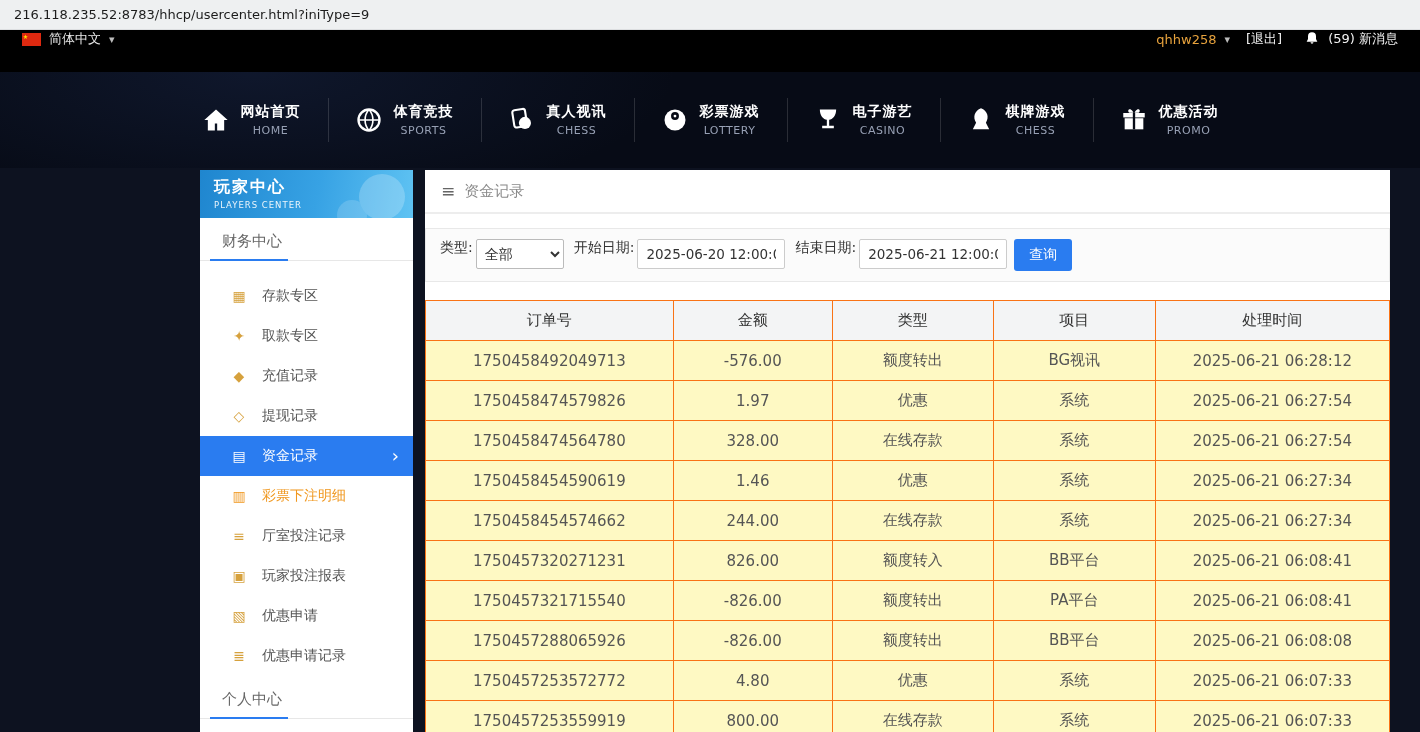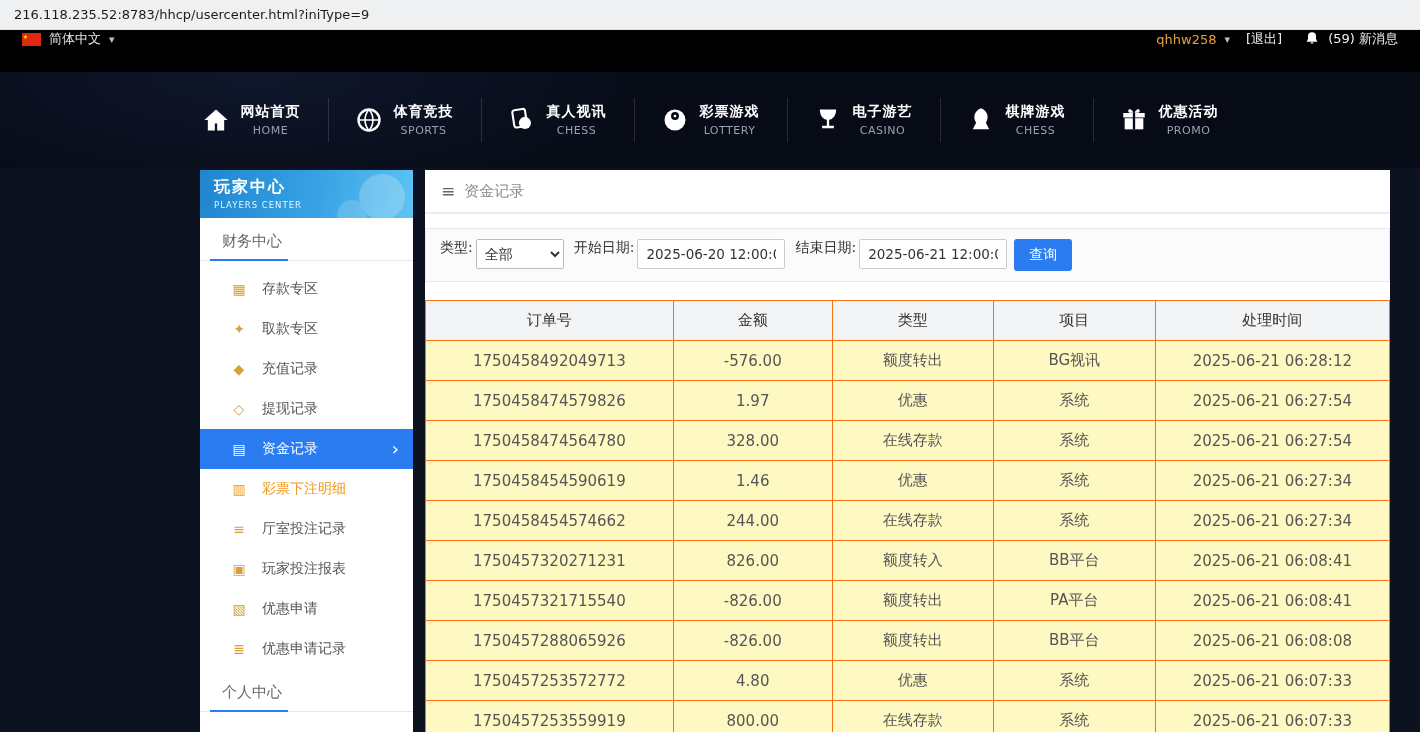--- a/index.html
+++ b/index.html
@@ -55,21 +55,21 @@
     background:linear-gradient(100deg,#1f86cf 0%,#37a2e4 55%,#5fc3f3 100%);
   }
   .sidebar-header::after {
     content:""; position:absolute; right:8px; top:4px; width:46px; height:46px; border-radius:50%;
     background:rgba(255,255,255,0.22); box-shadow:-30px 18px 0 -8px rgba(255,255,255,0.16);
   }
   .sidebar-title { font-size:16px; font-weight:bold; letter-spacing:2px; }
   .sidebar-sub { font-size:8.5px; letter-spacing:1px; opacity:0.9; margin-top:2px; }
   .section-title {
     font-size:15px; color:#666; padding:14px 0 9px 22px; position:relative;
-    border-bottom:1px solid #e7e7e7; margin-bottom:8px;
+    border-bottom:1px solid #e7e7e7; margin-bottom:15px;
   }
   .section-title::after {
     content:""; position:absolute; left:10px; bottom:-1px; width:78px; height:2px; background:#2a7cf0;
   }
   .side-item {
     display:flex; align-items:center; height:40px; padding:0 14px 0 30px;
     font-size:14px; color:#555; cursor:pointer;
   }
   .side-ic { width:18px; color:#d6a13d; font-size:14px; text-align:center; }
   .side-label { margin-left:14px; }

